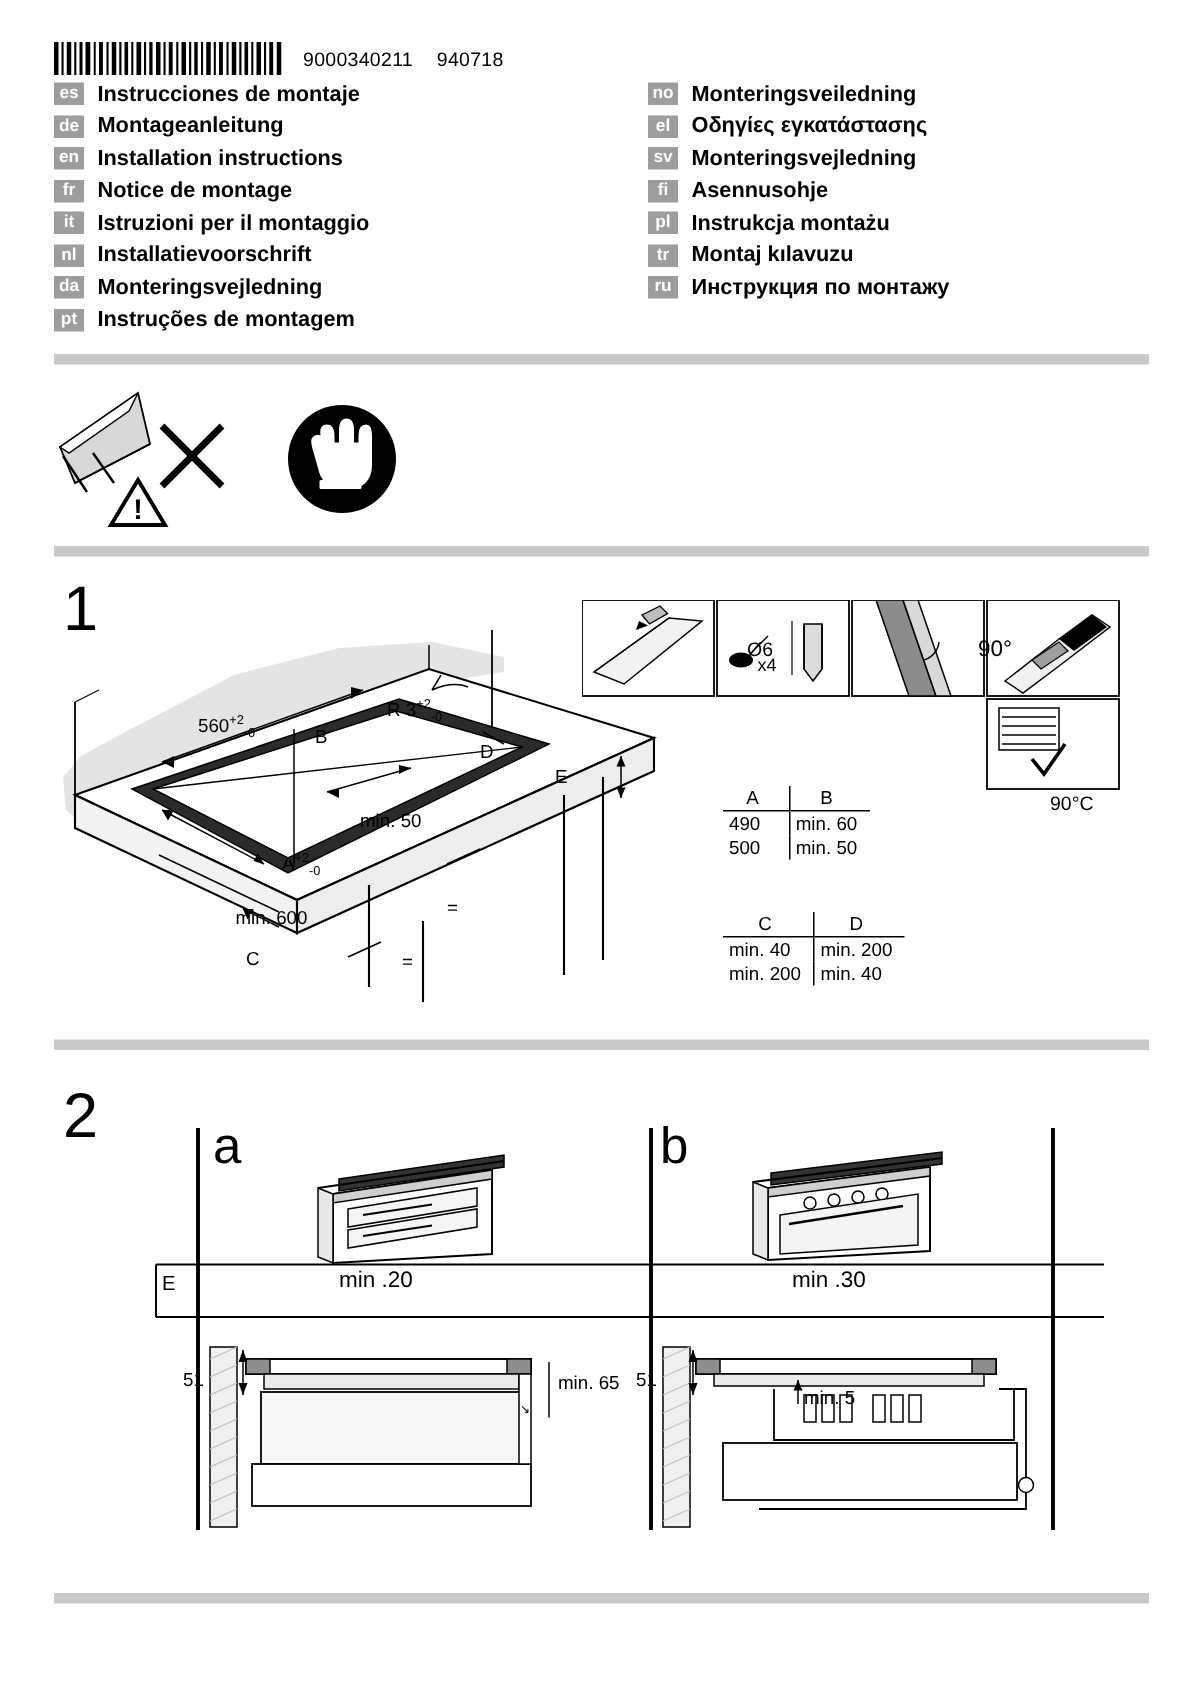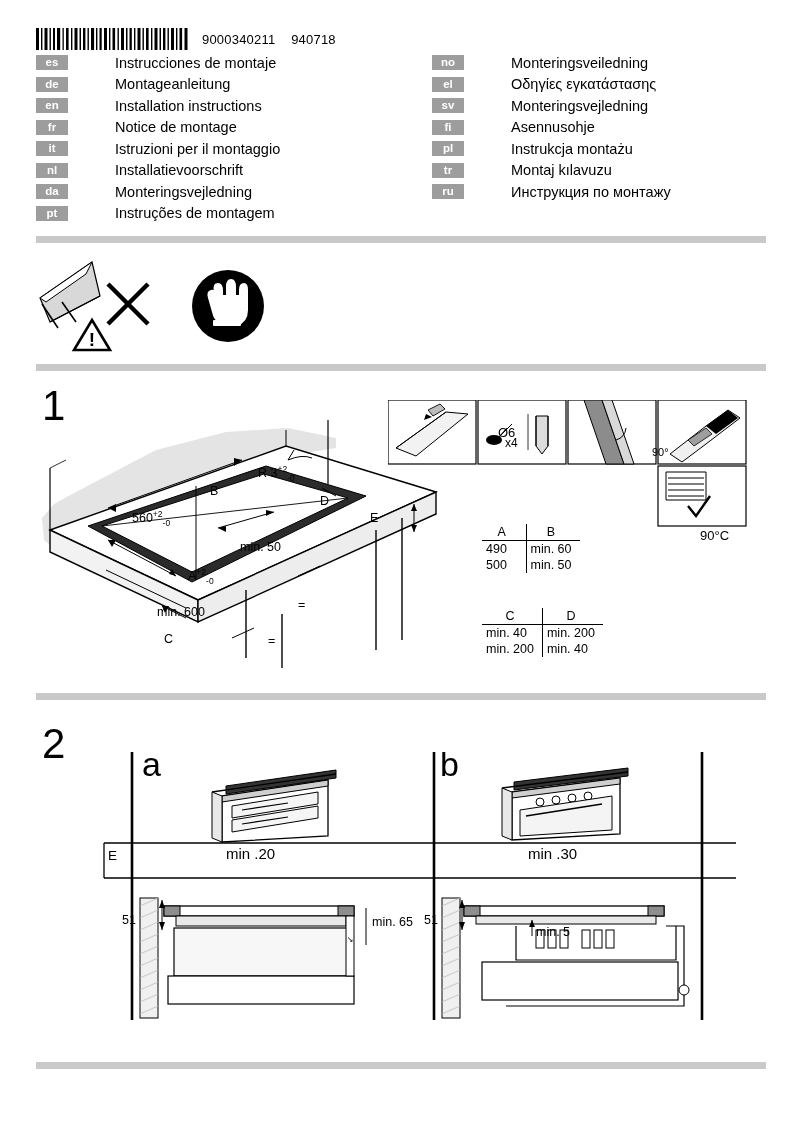--- a/index.html
+++ b/index.html
@@ -42,36 +42,35 @@
   }
   .lang-left  { left: 36px;  width: 370px; }
   .lang-right { left: 432px; width: 360px; }
 
   .lang-row {
     display: flex;
     align-items: center;
     height: 21.5px;
   }
   .lang-code {
-    width: 32px;
+    width: 20px;
     height: 15px;
     background: #9d9d9d;
     color: #ffffff;
     font-size: 11.5px;
     font-weight: bold;
     line-height: 15px;
     text-align: center;
     margin-right: 9px;
     flex: none;
   }
   .lang-title {
     font-size: 14.5px;
-    font-weight: normal;
+    font-weight: bold;
     white-space: nowrap;
-    margin-left: 38px;
   }
 
   
   .rule {
     position: absolute;
     left: 36px;
     width: 730px;
     height: 7px;
     background: #c9c9c9;
   }
@@ -347,21 +346,21 @@
       <line x1="196" y1="238" x2="218" y2="228"></line>
     </g>
 
     <g stroke="#000" stroke-width="1" fill="none">
       <path d="M252 60 q14 -6 24 -2"></path>
       <line x1="252" y1="60" x2="258" y2="50"></line>
     </g>
   </svg>
 </div>
 
-<div class="label" style="left:132px; top:511px;">
+<div class="label" style="left:132px; top:477px;">
   <span>560</span><span class="sup">+2</span><span class="sub">-0</span>
 </div>
 <div class="label" style="left:210px; top:484px;">B</div>
 <div class="label" style="left:258px; top:466px;">
   <span>R 3</span><span class="sup">+2</span><span class="sub">-0</span>
 </div>
 <div class="label" style="left:320px; top:494px;">D</div>
 <div class="label" style="left:370px; top:511px;">E</div>
 <div class="label" style="left:240px; top:540px;">min. 50</div>
 <div class="label" style="left:190px; top:527px;"></div>
@@ -416,21 +415,21 @@
         <line x1="280" y1="84" x2="316" y2="84"></line>
         <line x1="280" y1="90" x2="316" y2="90"></line>
         <line x1="280" y1="96" x2="316" y2="96"></line>
       </g>
       <path d="M300 106 l8 10 l14 -20" fill="none" stroke="#000" stroke-width="2.4"></path>
     </g>
   </svg>
 </div>
 <div class="label" style="left:498px; top:425px; font-size:13px;">Ø6</div>
 <div class="label" style="left:505px; top:436px; font-size:12px;">x4</div>
-<div class="label" style="left:620px; top:446px; font-size:11px;padding-left:32px;">90°</div>
+<div class="label" style="left:620px; top:424px; font-size:15px;padding-left:32px;">90°</div>
 <div class="label" style="left:700px; top:528px; font-size:13px;">90°C</div>
 
 <table class="dim-table" id="tableAB">
   <thead>
     <tr>
       <th>A</th>
       <th class="vline">B</th>
     </tr>
   </thead>
   <tbody>

